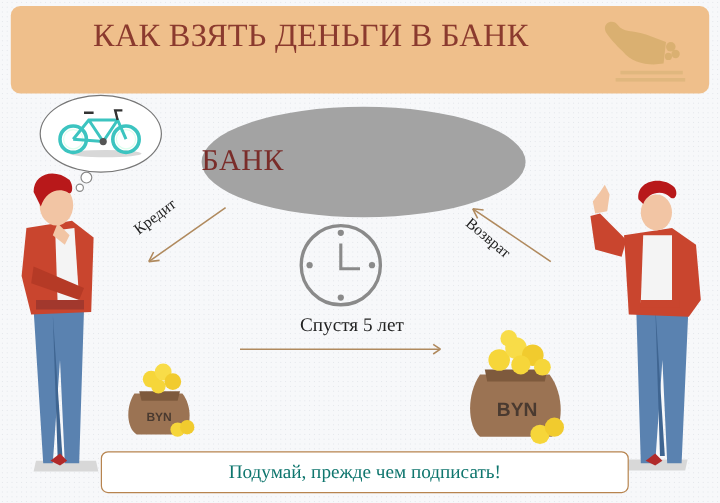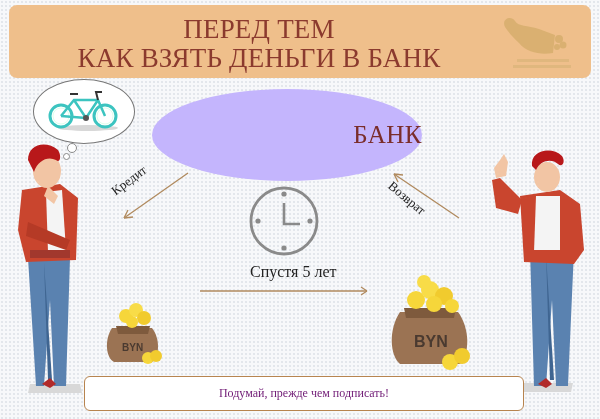--- a/index.html
+++ b/index.html
@@ -13,23 +13,23 @@
   .banner {
     position:absolute; left:9px; top:5px; width:582px; height:73px;
     background:#efbf8b; border-radius:8px;
   }
   .banner-title {
     position:absolute; left:0; top:10px; width:500px; text-align:center;
     color:#8b3a2e; font-size:27px; line-height:29px; letter-spacing:0.2px;
   }
   .logo { position:absolute; right:14px; top:8px; width:80px; height:60px; opacity:0.55; }
   .bank {
-    position:absolute; left:152px; top:89px; width:270px; height:92px;
-    background:#c4b5fd; border-radius:50%;
-    display:flex; align-items:center; justify-content:flex-end;
+    position:absolute; left:168px; top:89px; width:270px; height:92px;
+    background:#a3a3a3; border-radius:50%;
+    display:flex; align-items:center; justify-content:flex-start;
   }
   .bank span { color:#7a2d2a; font-size:25px; letter-spacing:0.5px; }
   .thought {
     position:absolute; left:33px; top:79px; width:100px; height:63px;
     border:1px solid #777; border-radius:50%; background:#fff;
   }
   .bubble { position:absolute; border:1px solid #8a8a8a; border-radius:50%; background:#fff; }
   .svg-layer { position:absolute; left:0; top:0; }
   .label-credit {
     position:absolute; left:118px; top:183px; font-size:13px; color:#222;
@@ -40,28 +40,27 @@
     transform:rotate(40deg); transform-origin:left top;
   }
   .label-after {
     position:absolute; left:250px; top:263px; font-size:16px; color:#222;
   }
   .footer {
     position:absolute; left:84px; top:376px; width:438px; height:33px;
     border:1.5px solid #b7844f; border-radius:6px; background:#fff;
     display:flex; align-items:center; justify-content:center;
   }
-  .footer span { color:#701a75; font-size:12px; }
+  .footer span { color:#0f766e; font-size:16px; }
 </style>
 </head>
 <body>
 
 <div class="banner">
   <div class="banner-title">
-    <div>ПЕРЕД ТЕМ</div>
     <div>КАК ВЗЯТЬ ДЕНЬГИ В БАНК</div>
   </div>
   <svg class="logo" viewBox="0 0 80 60">
     <path d="M8 14 C4 6 14 2 18 8 C22 14 30 12 42 16 L58 22 L56 40 C44 42 30 40 22 30 C16 24 12 20 8 14 Z" fill="#c9a55d"></path>
     <circle cx="62" cy="26" r="4" fill="#c9a55d"></circle>
       <circle cx="66" cy="32" r="3.5" fill="#c9a55d"></circle>
       <circle cx="60" cy="34" r="3" fill="#c9a55d"></circle>
     <rect x="20" y="46" width="52" height="3" fill="#d4b274"></rect>
     <rect x="16" y="52" width="58" height="3" fill="#d4b274"></rect>
   </svg>

